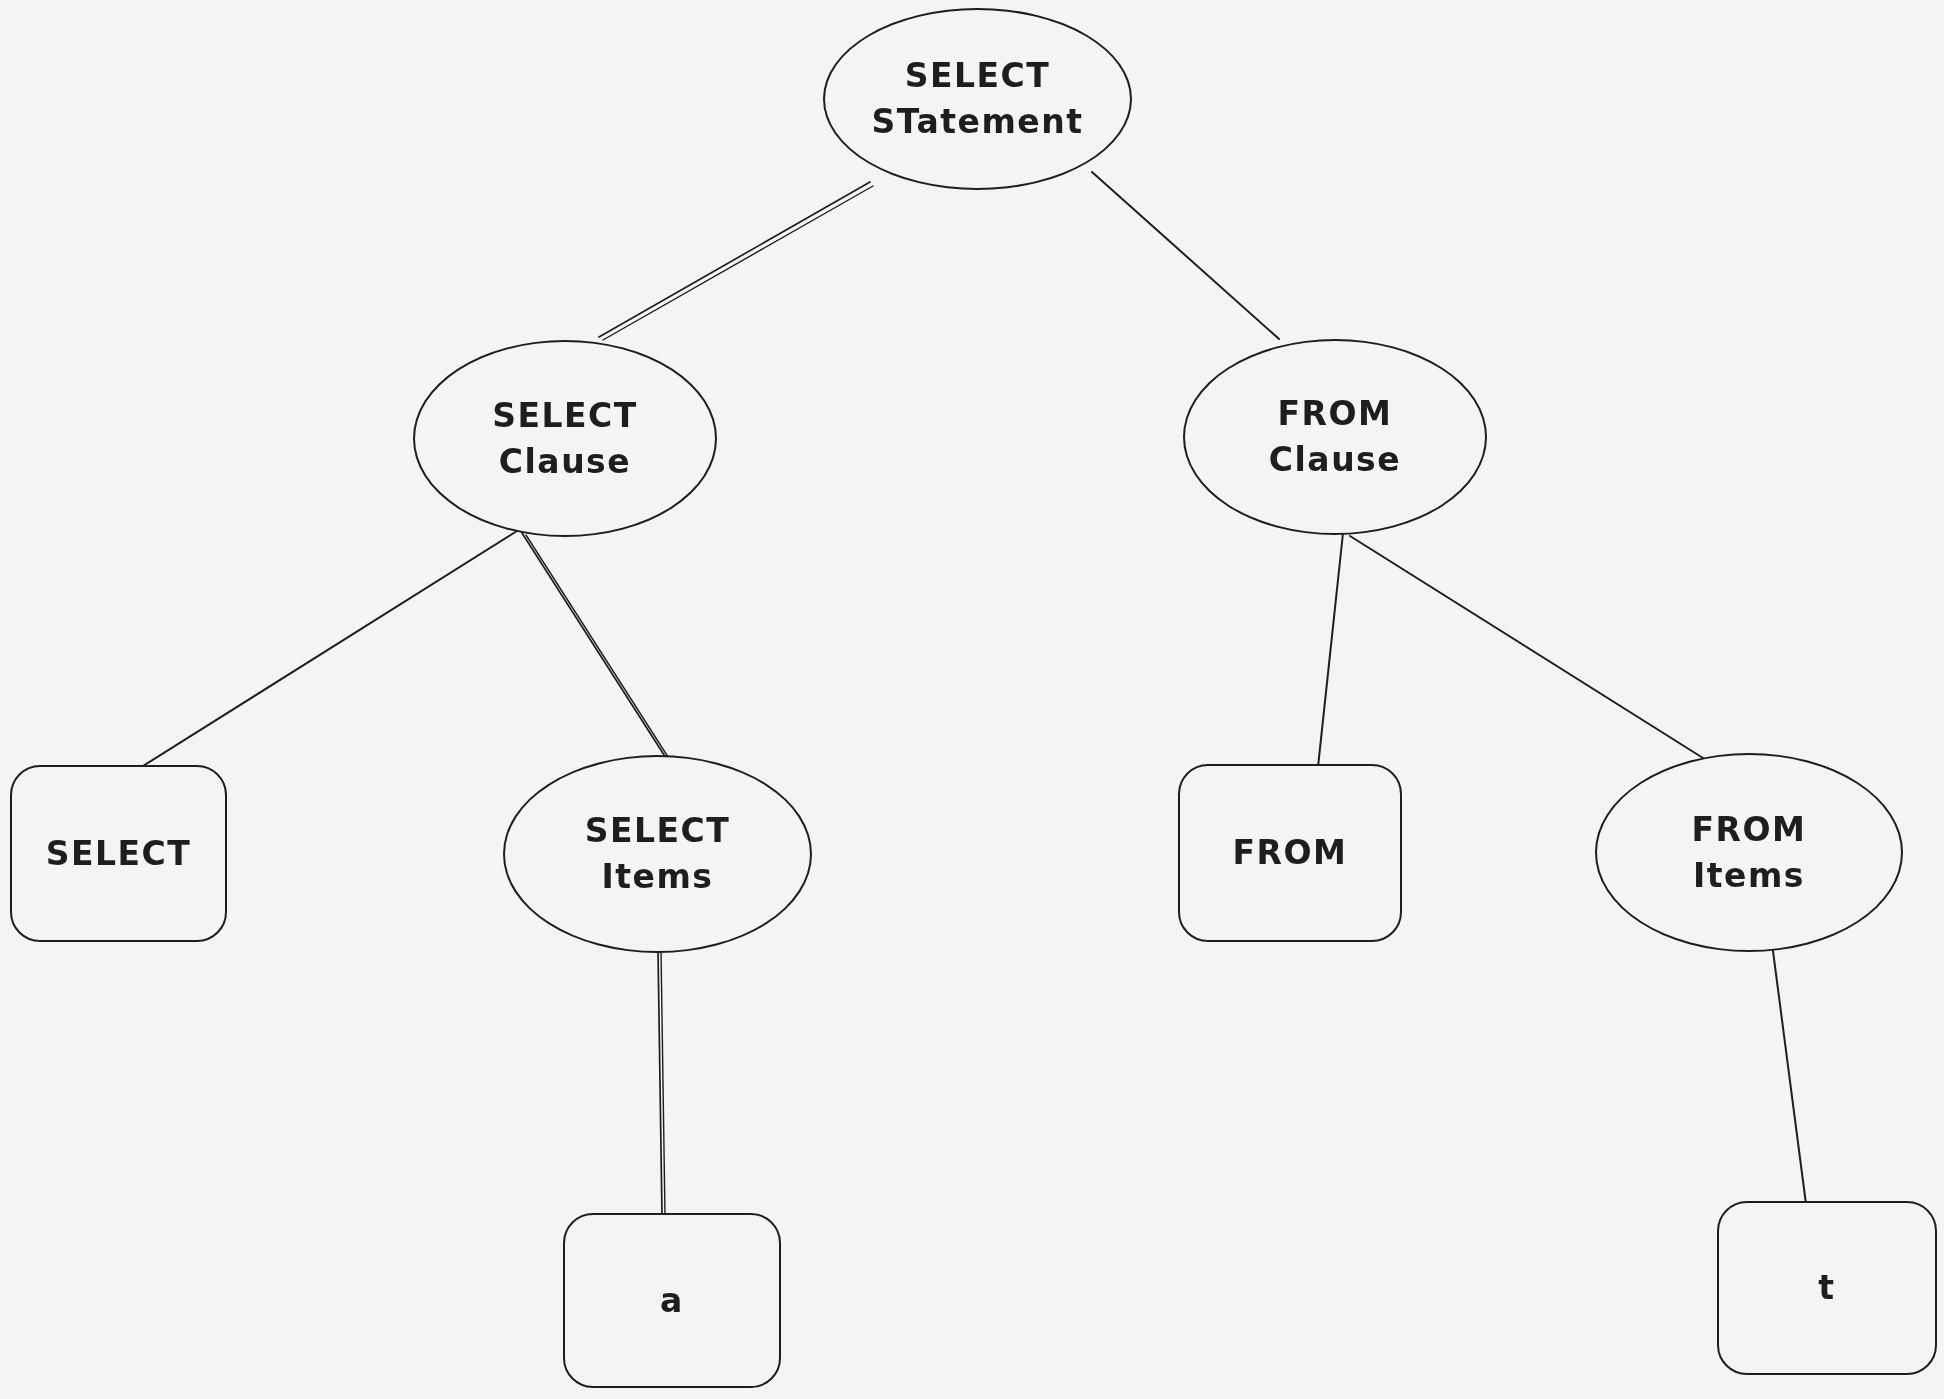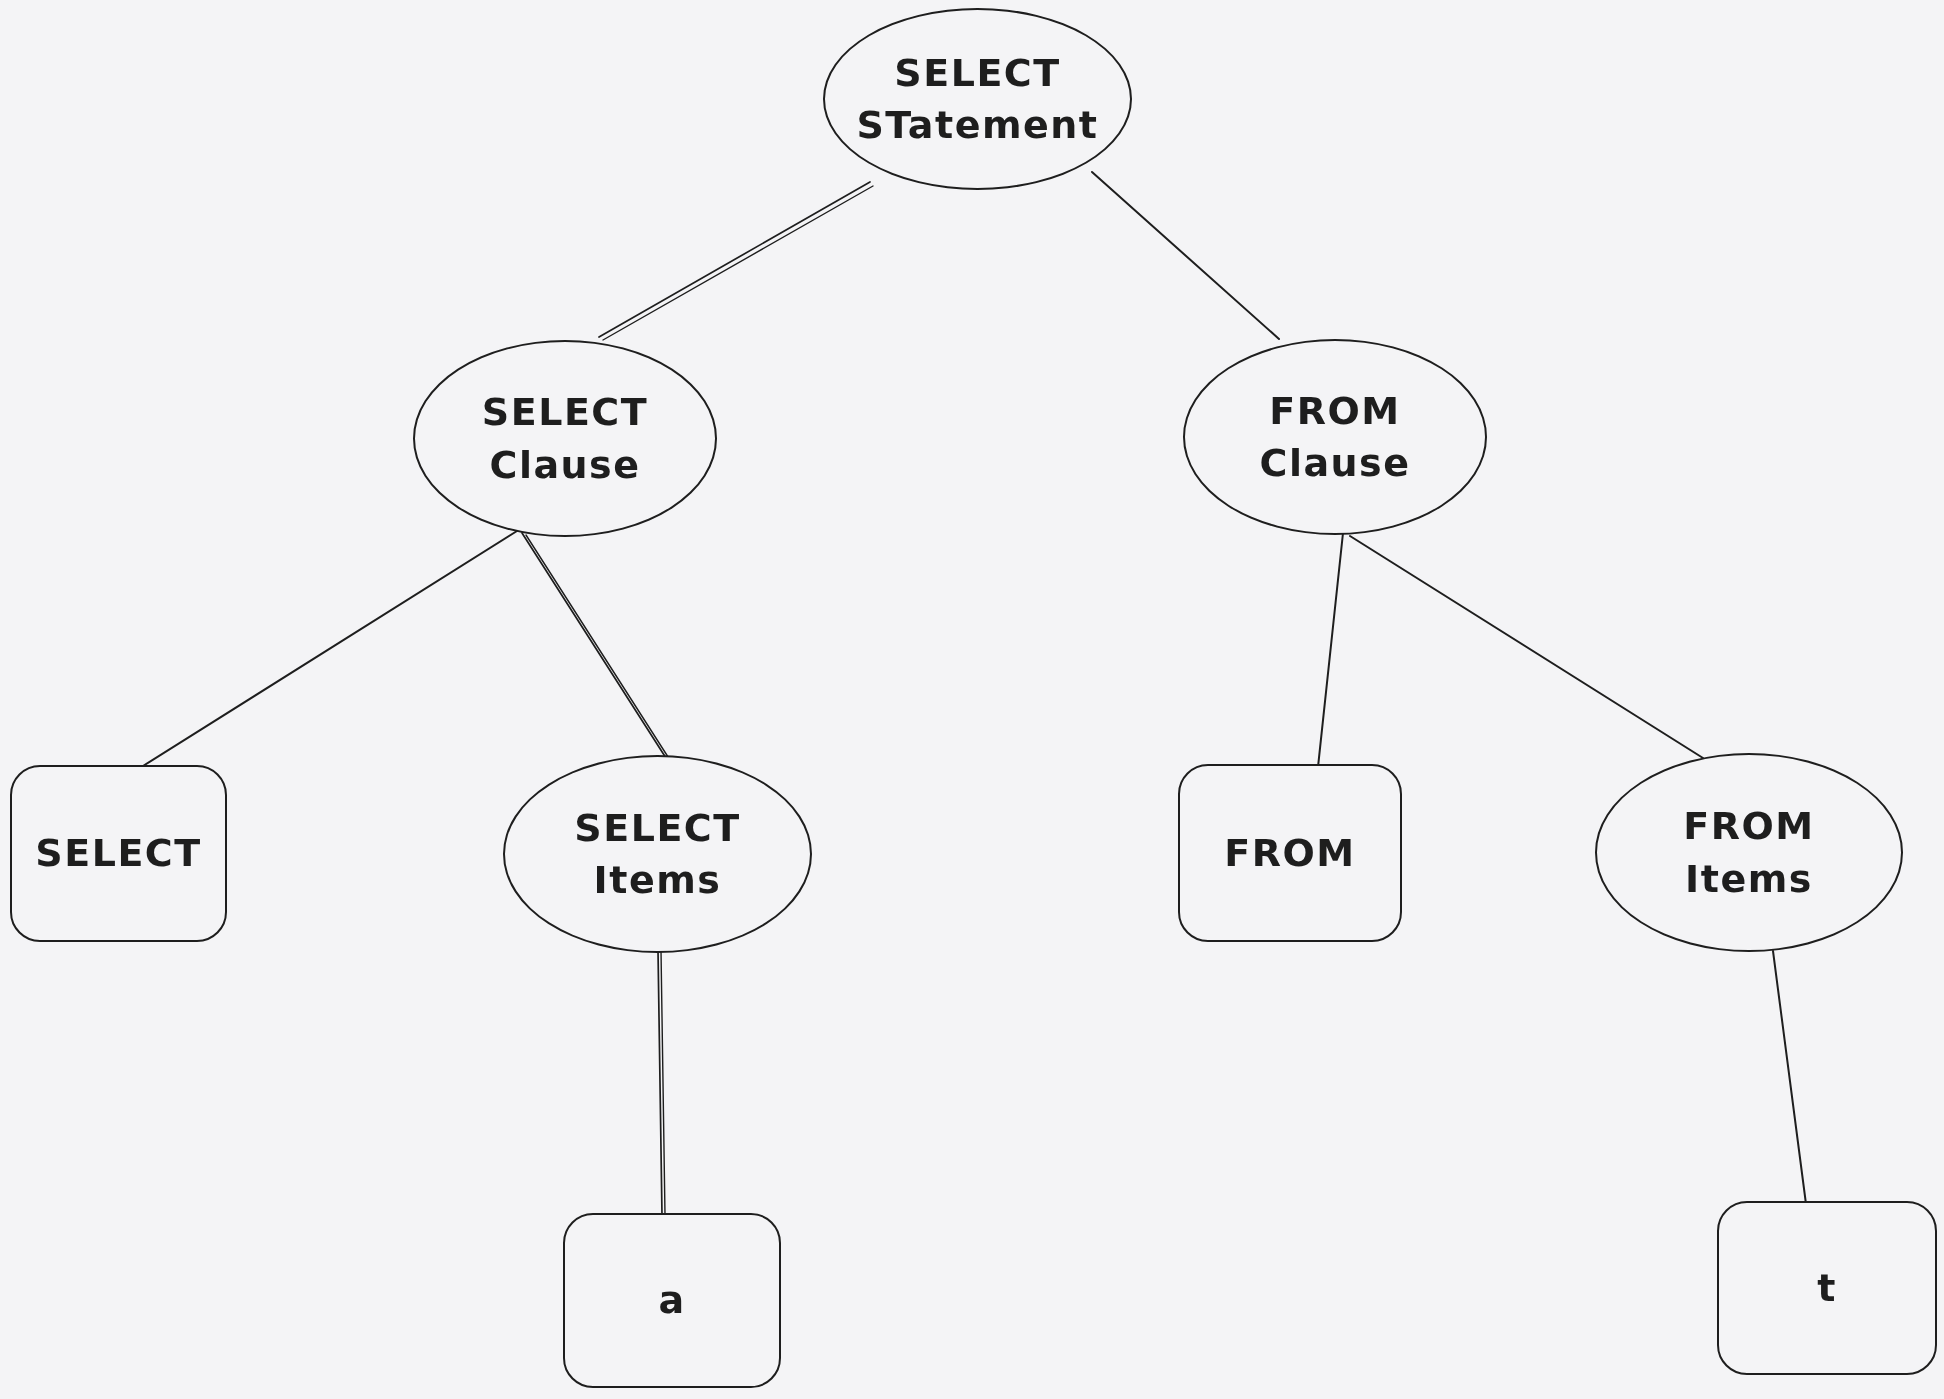--- a/index.html
+++ b/index.html
@@ -36,21 +36,21 @@
     display: flex;
     align-items: center;
     justify-content: center;
     box-sizing: border-box;
   }
   .node.ellipse { border-radius: 50%; }
   .node.rect    { border-radius: 30px; }
   .label {
     text-align: center;
     color: #1e1e1e;
-    font-size: 38px;
+    font-size: 33px;
     font-weight: 600;
     letter-spacing: 1.5px;
     line-height: 1.38;
   }
   .label span { display: block; }
 </style>
 </head>
 <body>
 
 <div class="canvas">

